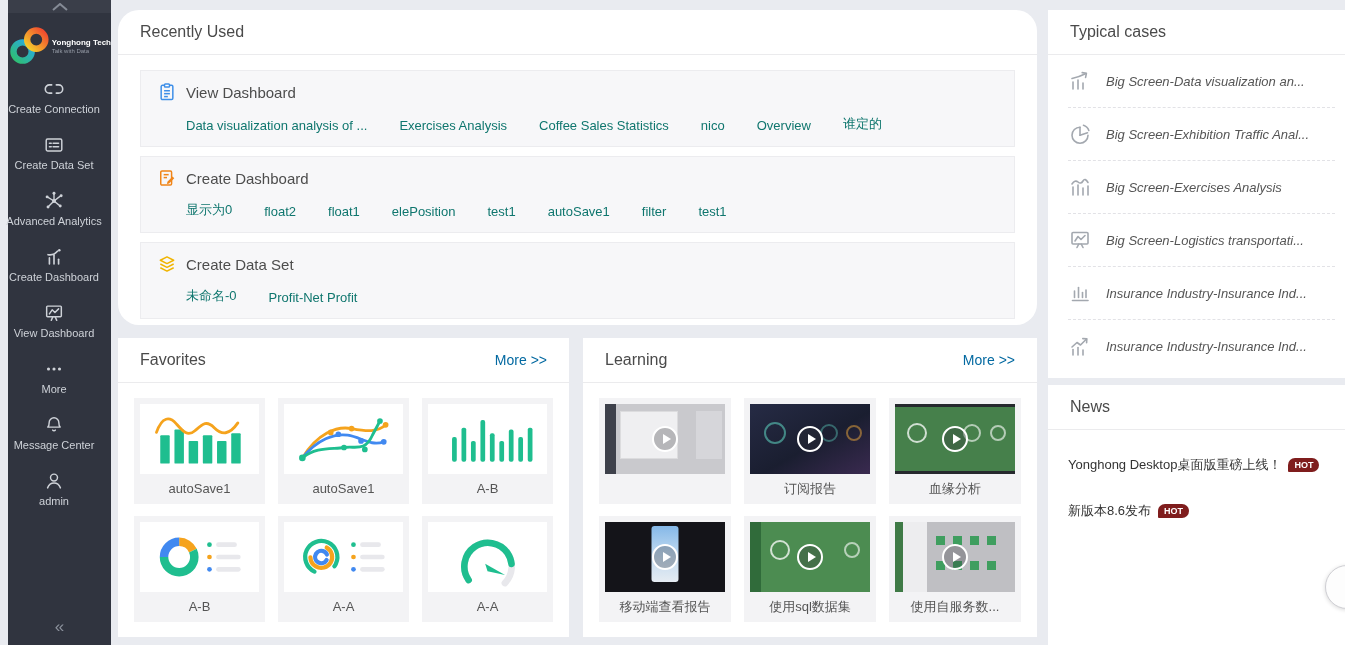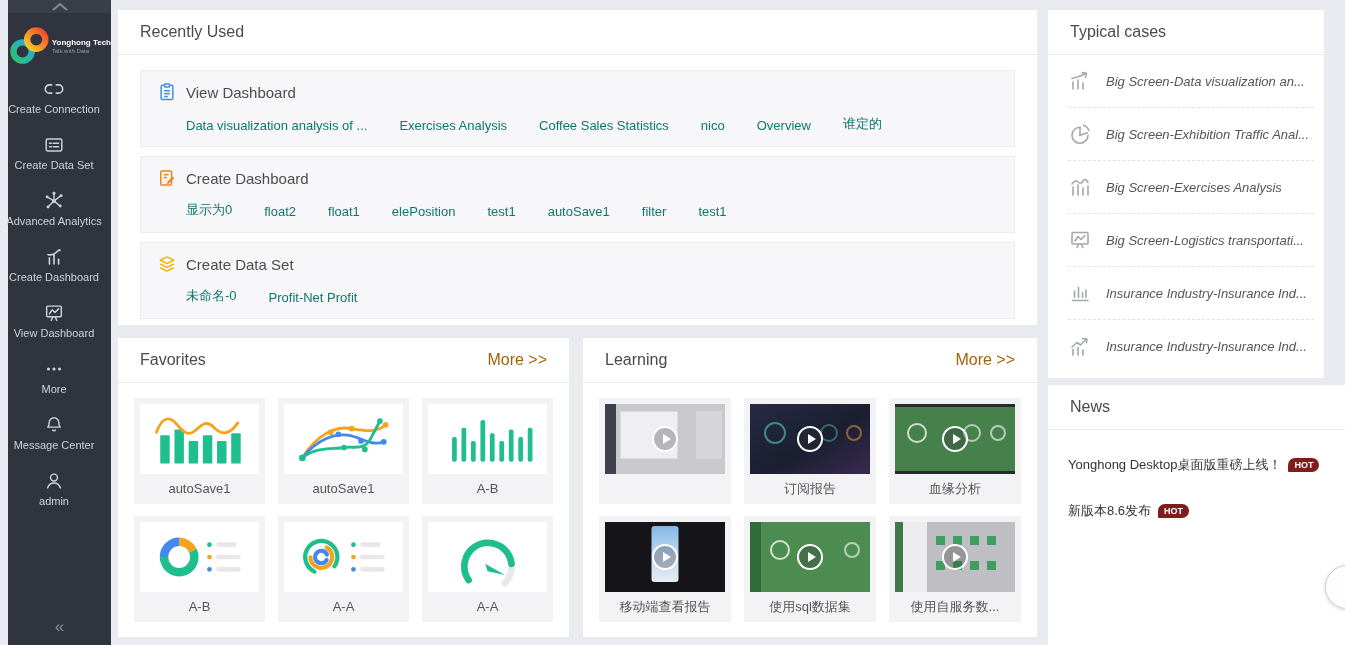--- a/index.html
+++ b/index.html
@@ -14,24 +14,24 @@
   .logo-text .lt-tag { font-size:6px; color:#959ba6; white-space:nowrap; margin-top:1px; }
   .menu { position:absolute; top:68px; left:0; width:92px; display:flex; flex-direction:column; }
   .menu-item { height:56px; display:flex; flex-direction:column; align-items:center; justify-content:center; gap:3px; cursor:pointer; }
   .menu-item .mi-label { font-size:11px; color:#ced2d8; white-space:nowrap; }
   .collapse-btn { position:absolute; bottom:8px; width:100%; text-align:center; color:#8b919c; font-size:17px; cursor:pointer; }
 
   
   .panel { position:absolute; background:#fff; }
   .panel-header { height:45px; display:flex; align-items:center; justify-content:space-between; padding:0 22px; border-bottom:1px solid #ebebed; }
   .panel-title { font-size:16px; color:#4a4a4a; }
-  .more-link { font-size:16px; color:#a16207; cursor:pointer; white-space:nowrap;text-align:center; }
-
-  
-  #recent { left:118px; top:10px; width:919px; height:315px; }
+  .more-link { font-size:14px; color:#0369a1; cursor:pointer; white-space:nowrap;text-align:center; }
+
+  
+  #recent { left:118px; top:10px; width:919px; height:315px;border-radius:21px; }
   .groups { padding:15px 22px; display:flex; flex-direction:column; gap:9px; }
   .group { background:#f7f7f9; border:1px solid #ececef; padding:11px 16px 13px; }
   .group-title-row { display:flex; align-items:center; gap:9px; }
   .group-title { font-size:15px; color:#4d4d4d; }
   .group-items { margin:13px 0 0 29px; display:flex; gap:32px; font-size:13px; color:#0f766e;align-items:flex-end; }
   .group-items span { cursor:pointer; white-space:nowrap; }
 
   
   #favorites { left:118px; top:338px; width:451px; height:299px; }
   #learning  { left:583px; top:338px; width:454px; height:299px; }
@@ -64,21 +64,21 @@
   .lt5 .a { left:0; top:0; width:11px; height:100%; background:#306b3a; }
   .lt5 .b { width:20px; height:20px; left:20px; top:18px; border:2px solid rgba(255,255,255,.75); border-radius:50%; }
   .lt5 .c { width:16px; height:16px; right:10px; top:20px; border:2px solid rgba(255,255,255,.6); border-radius:50%; }
   .lt6 { background:#bfbfc3; }
   .lt6 .a { left:0; top:0; width:8px; height:100%; background:#3f7a46; }
   .lt6 .b { left:8px; top:0; width:24px; height:100%; background:#ededef; }
   .lt6 .grid { position:absolute; left:40px; top:8px; width:62px; height:46px; display:grid; grid-template-columns:repeat(4,1fr); gap:5px; }
   .lt6 .grid i { width:9px; height:9px; background:#3f9e5f; margin:auto; }
 
   
-  #cases { left:1048px; top:10px; width:276px; height:368px; }
+  #cases { left:1048px; top:10px; width:297px; height:368px; }
   .case-row { height:53px; display:flex; align-items:center; gap:14px; margin:0 10px 0 20px; border-bottom:1px dashed #e2e2e6; cursor:pointer;font-style:italic; }
   .case-row:last-child { border-bottom:none; }
   .case-row svg { flex:none; }
   .case-label { font-size:13px; color:#555; white-space:nowrap; overflow:hidden; text-overflow:ellipsis; }
 
   
   #news { left:1048px; top:385px; width:332px; height:260px; }
   .news-body { padding:26px 20px; display:flex; flex-direction:column; gap:28px; }
   .news-item { font-size:13px; color:#333; display:flex; align-items:center; gap:7px; cursor:pointer; white-space:nowrap; }
   .hot-badge { background:#7f1d1d; color:#fff; font-size:9px; font-weight:bold; padding:2px 6px 2px; border-radius:7px 7px 7px 1px; line-height:10px; }

